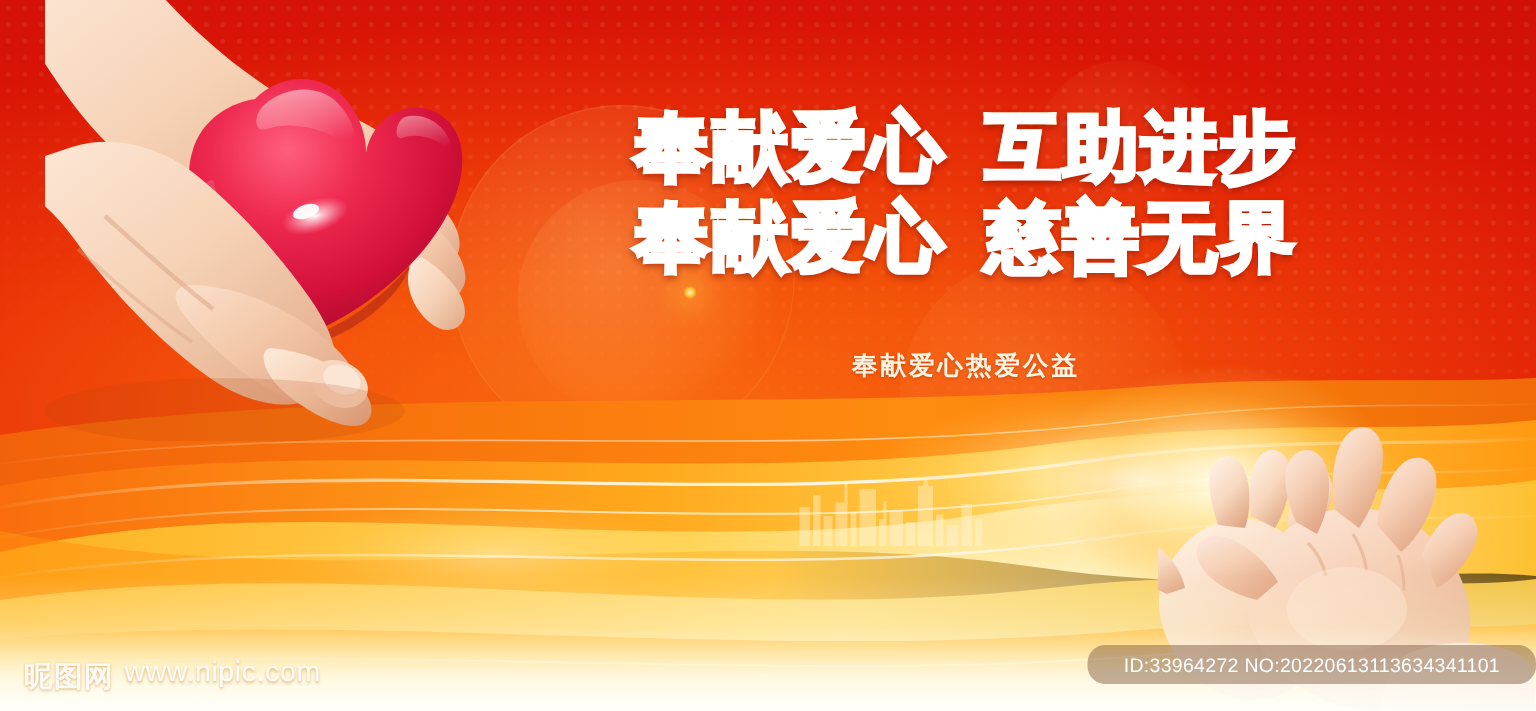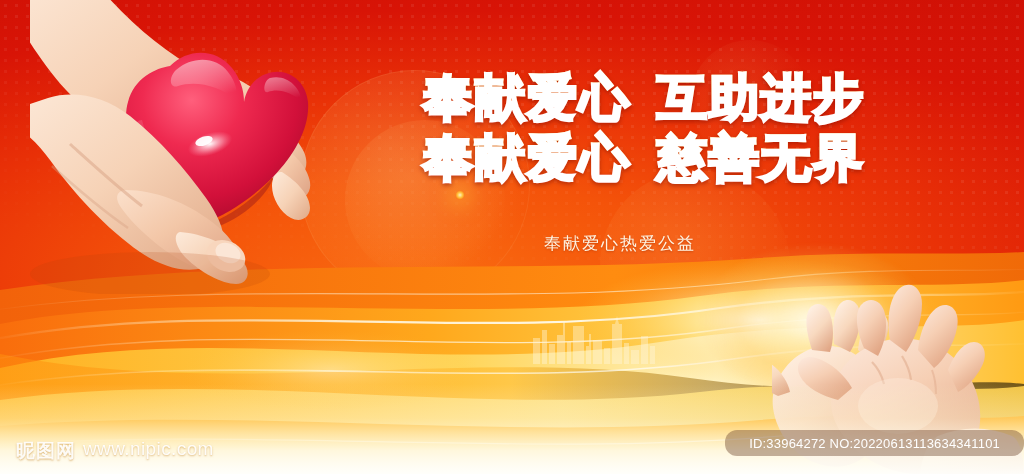--- a/index.html
+++ b/index.html
@@ -75,23 +75,23 @@
   }
   .hl-line .gap{display:inline-block;width:26px;}
 
   #sub-en{
     position:absolute;left:404px;top:206px;width:480px;text-align:center;
     font-family:"Liberation Serif","DejaVu Serif",serif;
     font-weight:700;font-size:15.5px;letter-spacing:1.1px;color:#fff7ec;
     text-shadow:0 1px 2px rgba(150,40,0,.5);white-space:nowrap;
   }
   #sub-cn{
-    position:absolute;left:380px;top:232px;width:480px;text-align:center;
+    position:absolute;left:404px;top:232px;width:480px;text-align:center;
     font-family:"DejaVu Sans","Liberation Sans",sans-serif;
-    font-weight:400;font-size:17px;letter-spacing:2px;color:#fff4e2;
+    font-weight:700;font-size:17px;letter-spacing:2px;color:#fff4e2;
     text-shadow:0 1px 2px rgba(150,40,0,.45);white-space:nowrap;
   }
 
   
   #watermark{position:absolute;left:16px;bottom:10px;display:flex;gap:7px;}
   #wm-logo{
     font-family:"DejaVu Sans","Liberation Sans",sans-serif;
     font-weight:700;font-size:19px;color:rgba(255,255,255,.92);
     text-shadow:0 1px 2px rgba(190,120,20,.55);letter-spacing:1px;
   }

